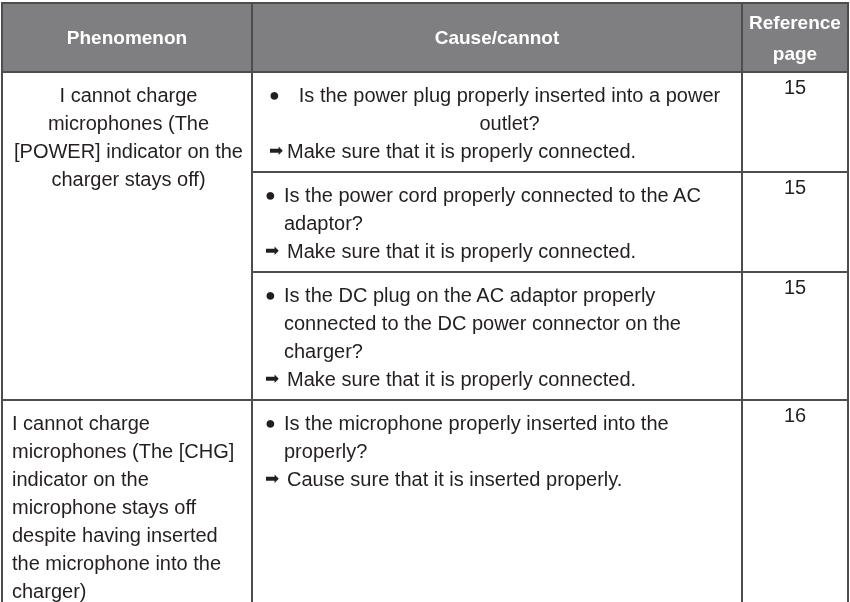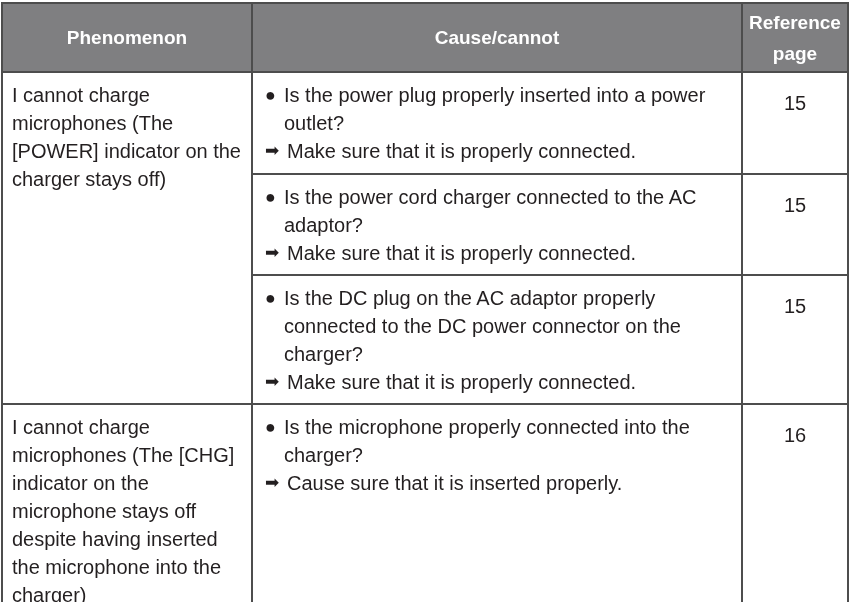--- a/index.html
+++ b/index.html
@@ -12,26 +12,26 @@
   }
   td, th { border: 2px solid #4d4d4d; vertical-align: top; }
   th {
     background: #7f7f81; color: #ffffff; font-weight: bold;
     font-size: 19px; text-align: center; vertical-align: middle;
     height: 67px; padding: 0; line-height: 31px;
   }
   td { font-size: 20px; line-height: 28px; }
   td.phen { padding: 8px 6px 0 9px; }
   td.cause { padding: 8px 6px 6px 12px; }
-  td.ref { text-align: center; padding-top: 16px; }
+  td.ref { text-align: center; padding-top: 0; }
   .item { display: flex; }
   .bullet { width: 19px; flex: none; font-size: 18px; }
   .measure { display: flex; }
   .arrow { width: 22px; flex: none; font-size: 17px; }
-  .r1 td { height: 83px; }
+  .r1 td { height: 83px; text-align: center; }
   .r2 td { height: 82px; }
   .r3 td { height: 110px; }
   .r4 td { height: 193px; }
 </style>
 </head>
 <body>
 
 <table>
   <colgroup>
     <col style="width:250px">
@@ -57,21 +57,21 @@
             <span class="arrow">➡</span>
             <span>Make sure that it is properly connected.</span>
           </div>
       </td>
       <td class="ref">15</td>
     </tr>
     <tr class="r2">
       <td class="cause">
         <div class="item">
             <span class="bullet">●</span>
-            <span>Is the power cord charger connected to the AC adaptor?</span>
+            <span>Is the power cord properly connected to the AC adaptor?</span>
           </div>
         <div class="measure">
             <span class="arrow">➡</span>
             <span>Make sure that it is properly connected.</span>
           </div>
       </td>
       <td class="ref">15</td>
     </tr>
     <tr class="r3">
       <td class="cause">
@@ -84,21 +84,21 @@
             <span>Make sure that it is properly connected.</span>
           </div>
       </td>
       <td class="ref">15</td>
     </tr>
     <tr class="r4">
       <td class="phen">I cannot charge microphones (The [CHG] indicator on the microphone stays off despite having inserted the microphone into the charger)</td>
       <td class="cause">
         <div class="item">
             <span class="bullet">●</span>
-            <span>Is the microphone properly connected into the charger?</span>
+            <span>Is the microphone properly inserted into the properly?</span>
           </div>
         <div class="measure">
             <span class="arrow">➡</span>
             <span>Cause sure that it is inserted properly.</span>
           </div>
       </td>
       <td class="ref">16</td>
     </tr>
   </tbody>
 </table>

